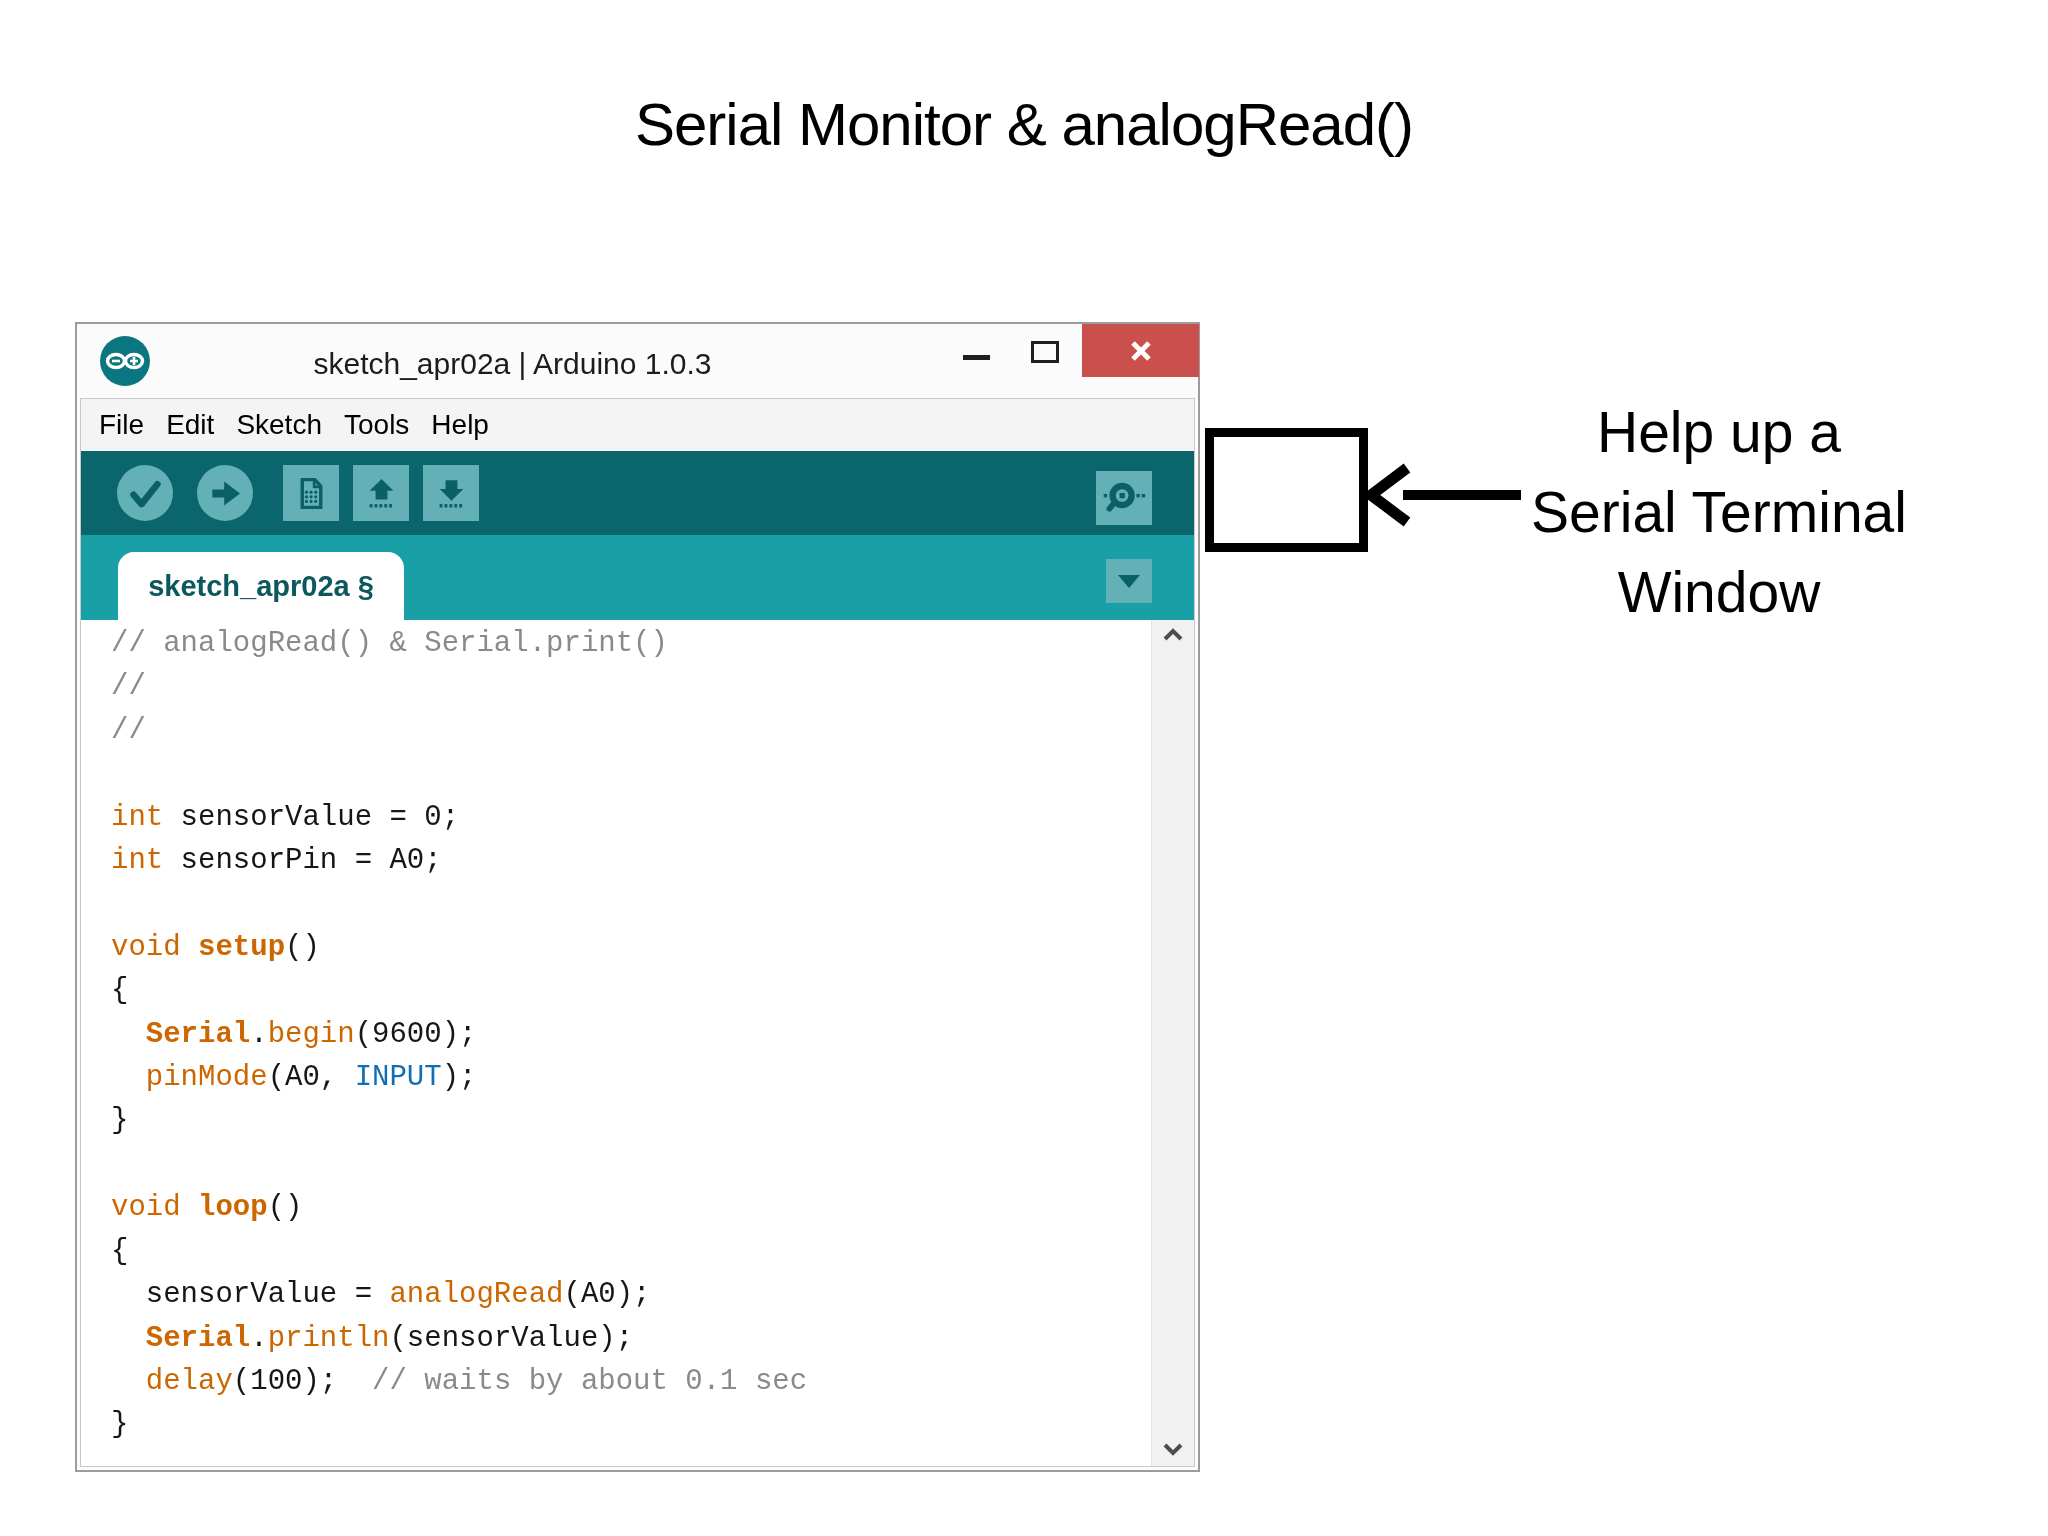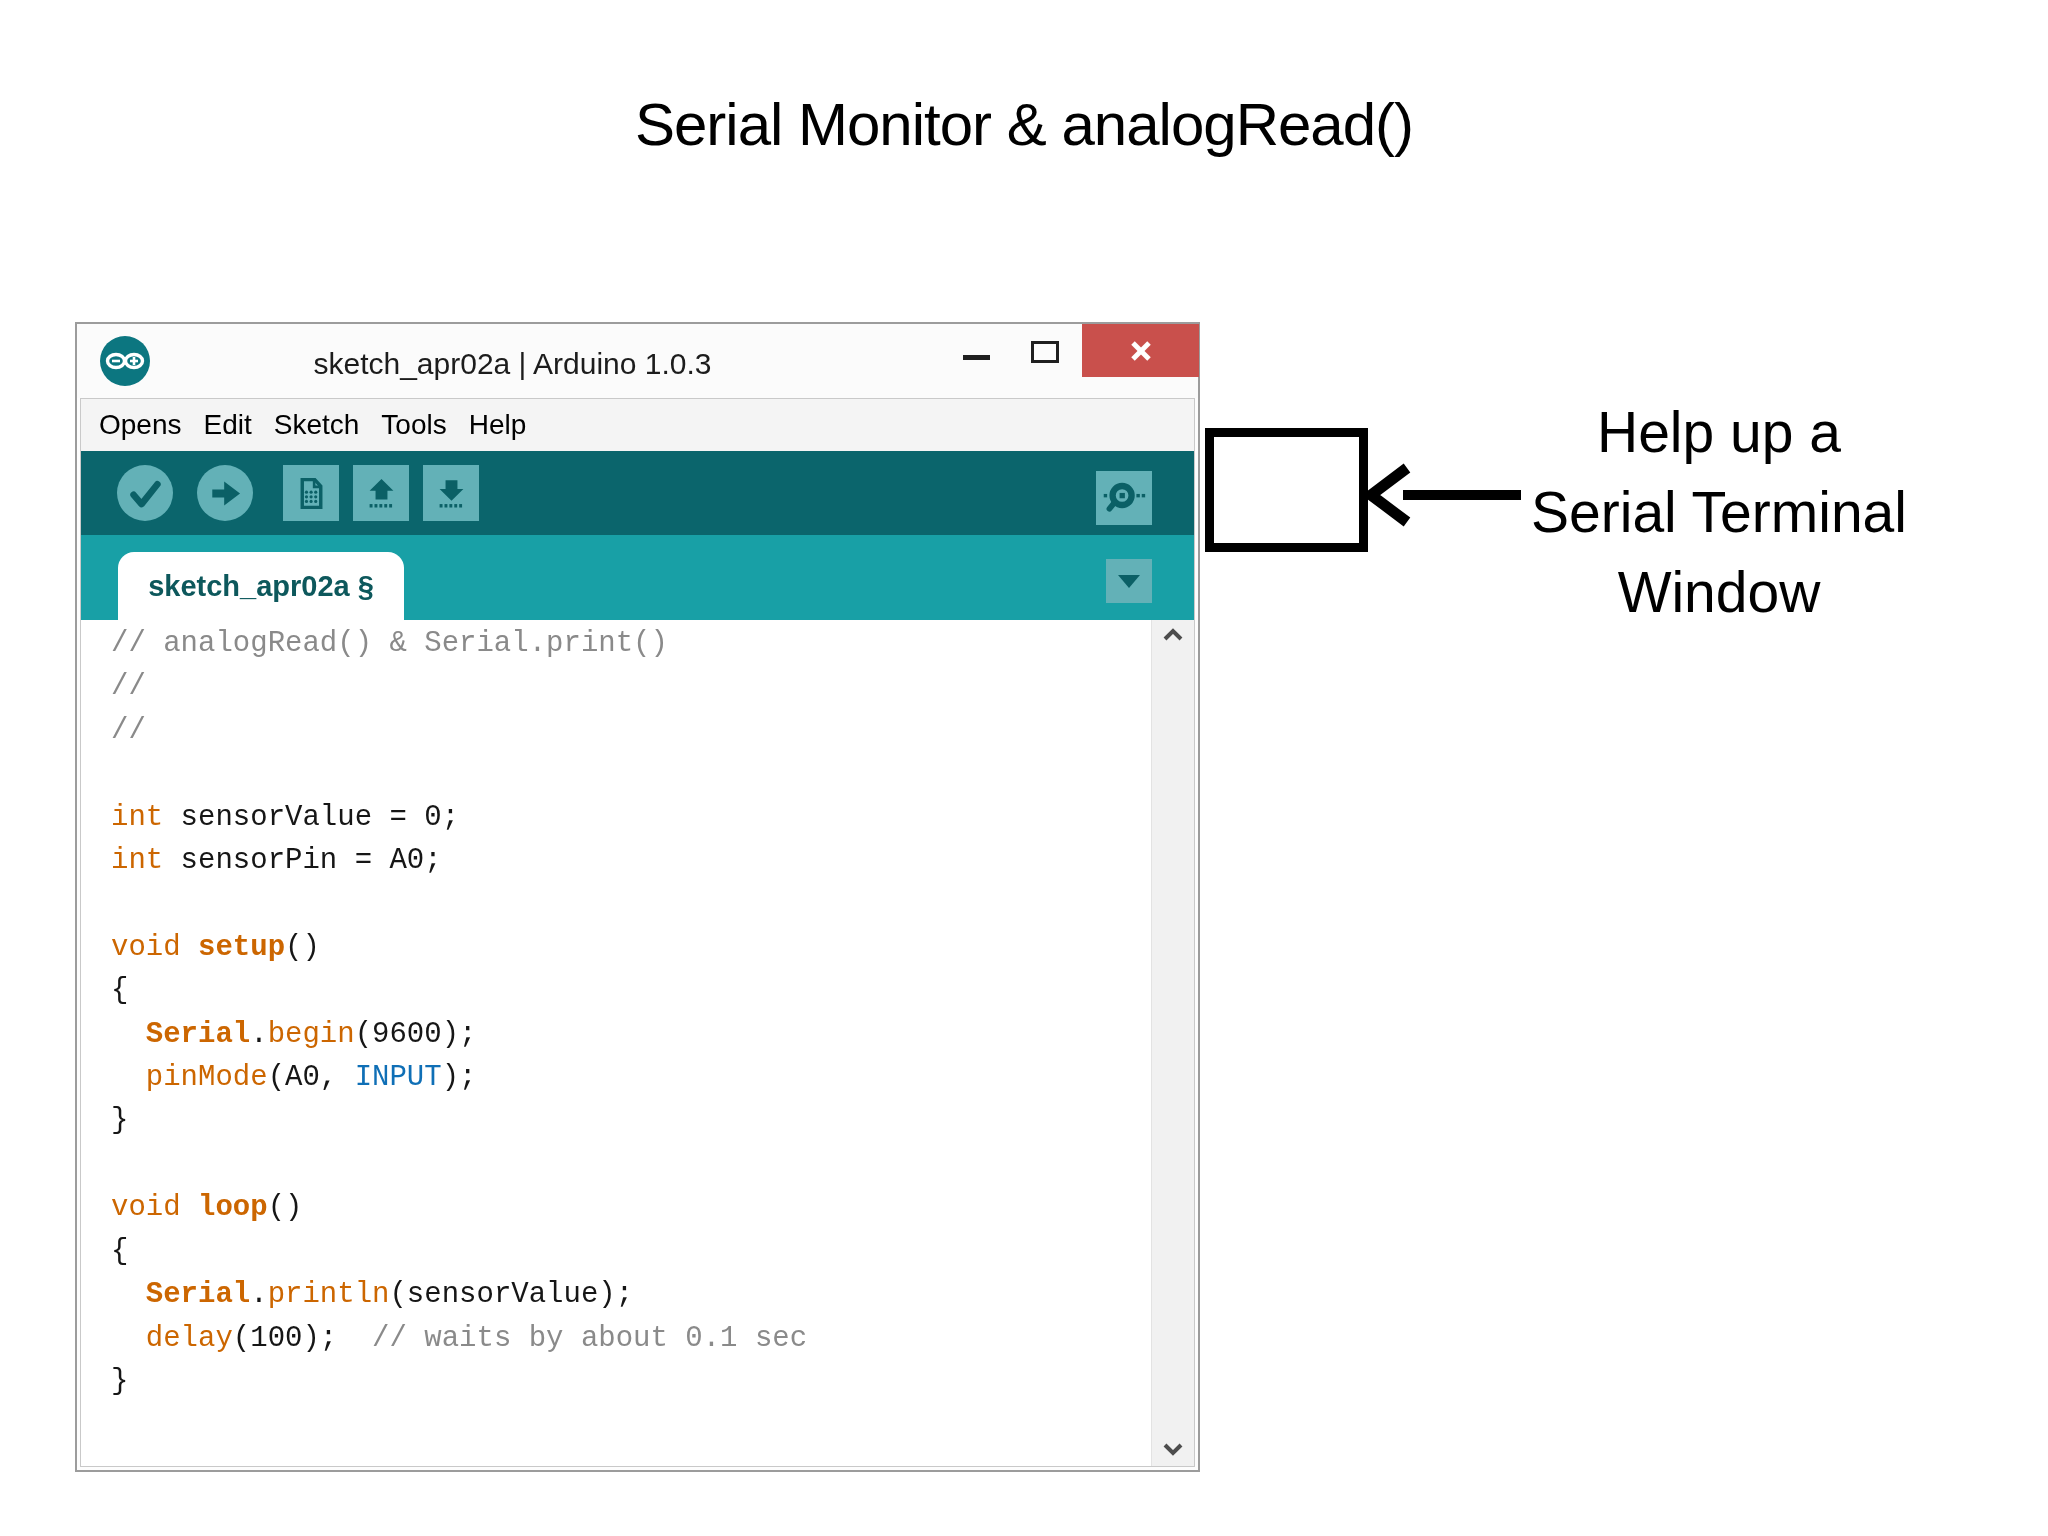--- a/index.html
+++ b/index.html
@@ -122,21 +122,21 @@
         <svg width="30" height="30" viewBox="0 0 30 30">
           <line x1="7" y1="7" x2="23" y2="23" stroke="#ffffff" stroke-width="5"></line>
           <line x1="23" y1="7" x2="7" y2="23" stroke="#ffffff" stroke-width="5"></line>
         </svg>
       </div>
     </div>
   </div>
 
   <div class="window-frame">
     <div class="menu-bar" id="menu-bar">
-        <span class="menu-item">Opens</span>
+        <span class="menu-item">File</span>
         <span class="menu-item">Edit</span>
         <span class="menu-item">Sketch</span>
         <span class="menu-item">Tools</span>
         <span class="menu-item">Help</span>
       </div>
 
     <div class="toolbar" id="toolbar">
       <div class="tb-btn circle" style="margin-right: 24px;">
           <svg viewBox="0 0 28 28">
             <path d="M5 15l6 7L23 7" fill="none" stroke="var(--glyph-teal)" stroke-width="5" stroke-linecap="round" stroke-linejoin="round"></path>
@@ -217,20 +217,21 @@
           <div class="code-line"><span class="s-keyword">int</span><span class="s-plain"> sensorPin = A0;</span></div>
           <div class="code-line">&nbsp;</div>
           <div class="code-line"><span class="s-keyword">void </span><span class="s-kwbold">setup</span><span class="s-plain">()</span></div>
           <div class="code-line"><span class="s-plain">{</span></div>
           <div class="code-line"><span class="s-plain">  </span><span class="s-kwbold">Serial</span><span class="s-plain">.</span><span class="s-keyword">begin</span><span class="s-plain">(9600);</span></div>
           <div class="code-line"><span class="s-plain">  </span><span class="s-keyword">pinMode</span><span class="s-plain">(A0, </span><span class="s-const">INPUT</span><span class="s-plain">);</span></div>
           <div class="code-line"><span class="s-plain">}</span></div>
           <div class="code-line">&nbsp;</div>
           <div class="code-line"><span class="s-keyword">void </span><span class="s-kwbold">loop</span><span class="s-plain">()</span></div>
           <div class="code-line"><span class="s-plain">{</span></div>
+          <div class="code-line"><span class="s-plain">  sensorValue = </span><span class="s-keyword">analogRead</span><span class="s-plain">(A0);</span></div>
           <div class="code-line"><span class="s-plain">  </span><span class="s-kwbold">Serial</span><span class="s-plain">.</span><span class="s-keyword">println</span><span class="s-plain">(sensorValue);</span></div>
           <div class="code-line"><span class="s-plain">  </span><span class="s-keyword">delay</span><span class="s-plain">(100);  </span><span class="s-comment">// waits by about 0.1 sec</span></div>
           <div class="code-line"><span class="s-plain">}</span></div>
         </div>
       <div class="scrollbar">
         <svg class="scroll-up" width="22" height="13" viewBox="0 0 22 13">
           <polyline points="3,11 11,3 19,11" fill="none" stroke="#4d4d4d" stroke-width="4"></polyline>
         </svg>
         <svg class="scroll-down" width="22" height="13" viewBox="0 0 22 13">
           <polyline points="3,2 11,10 19,2" fill="none" stroke="#4d4d4d" stroke-width="4"></polyline>

